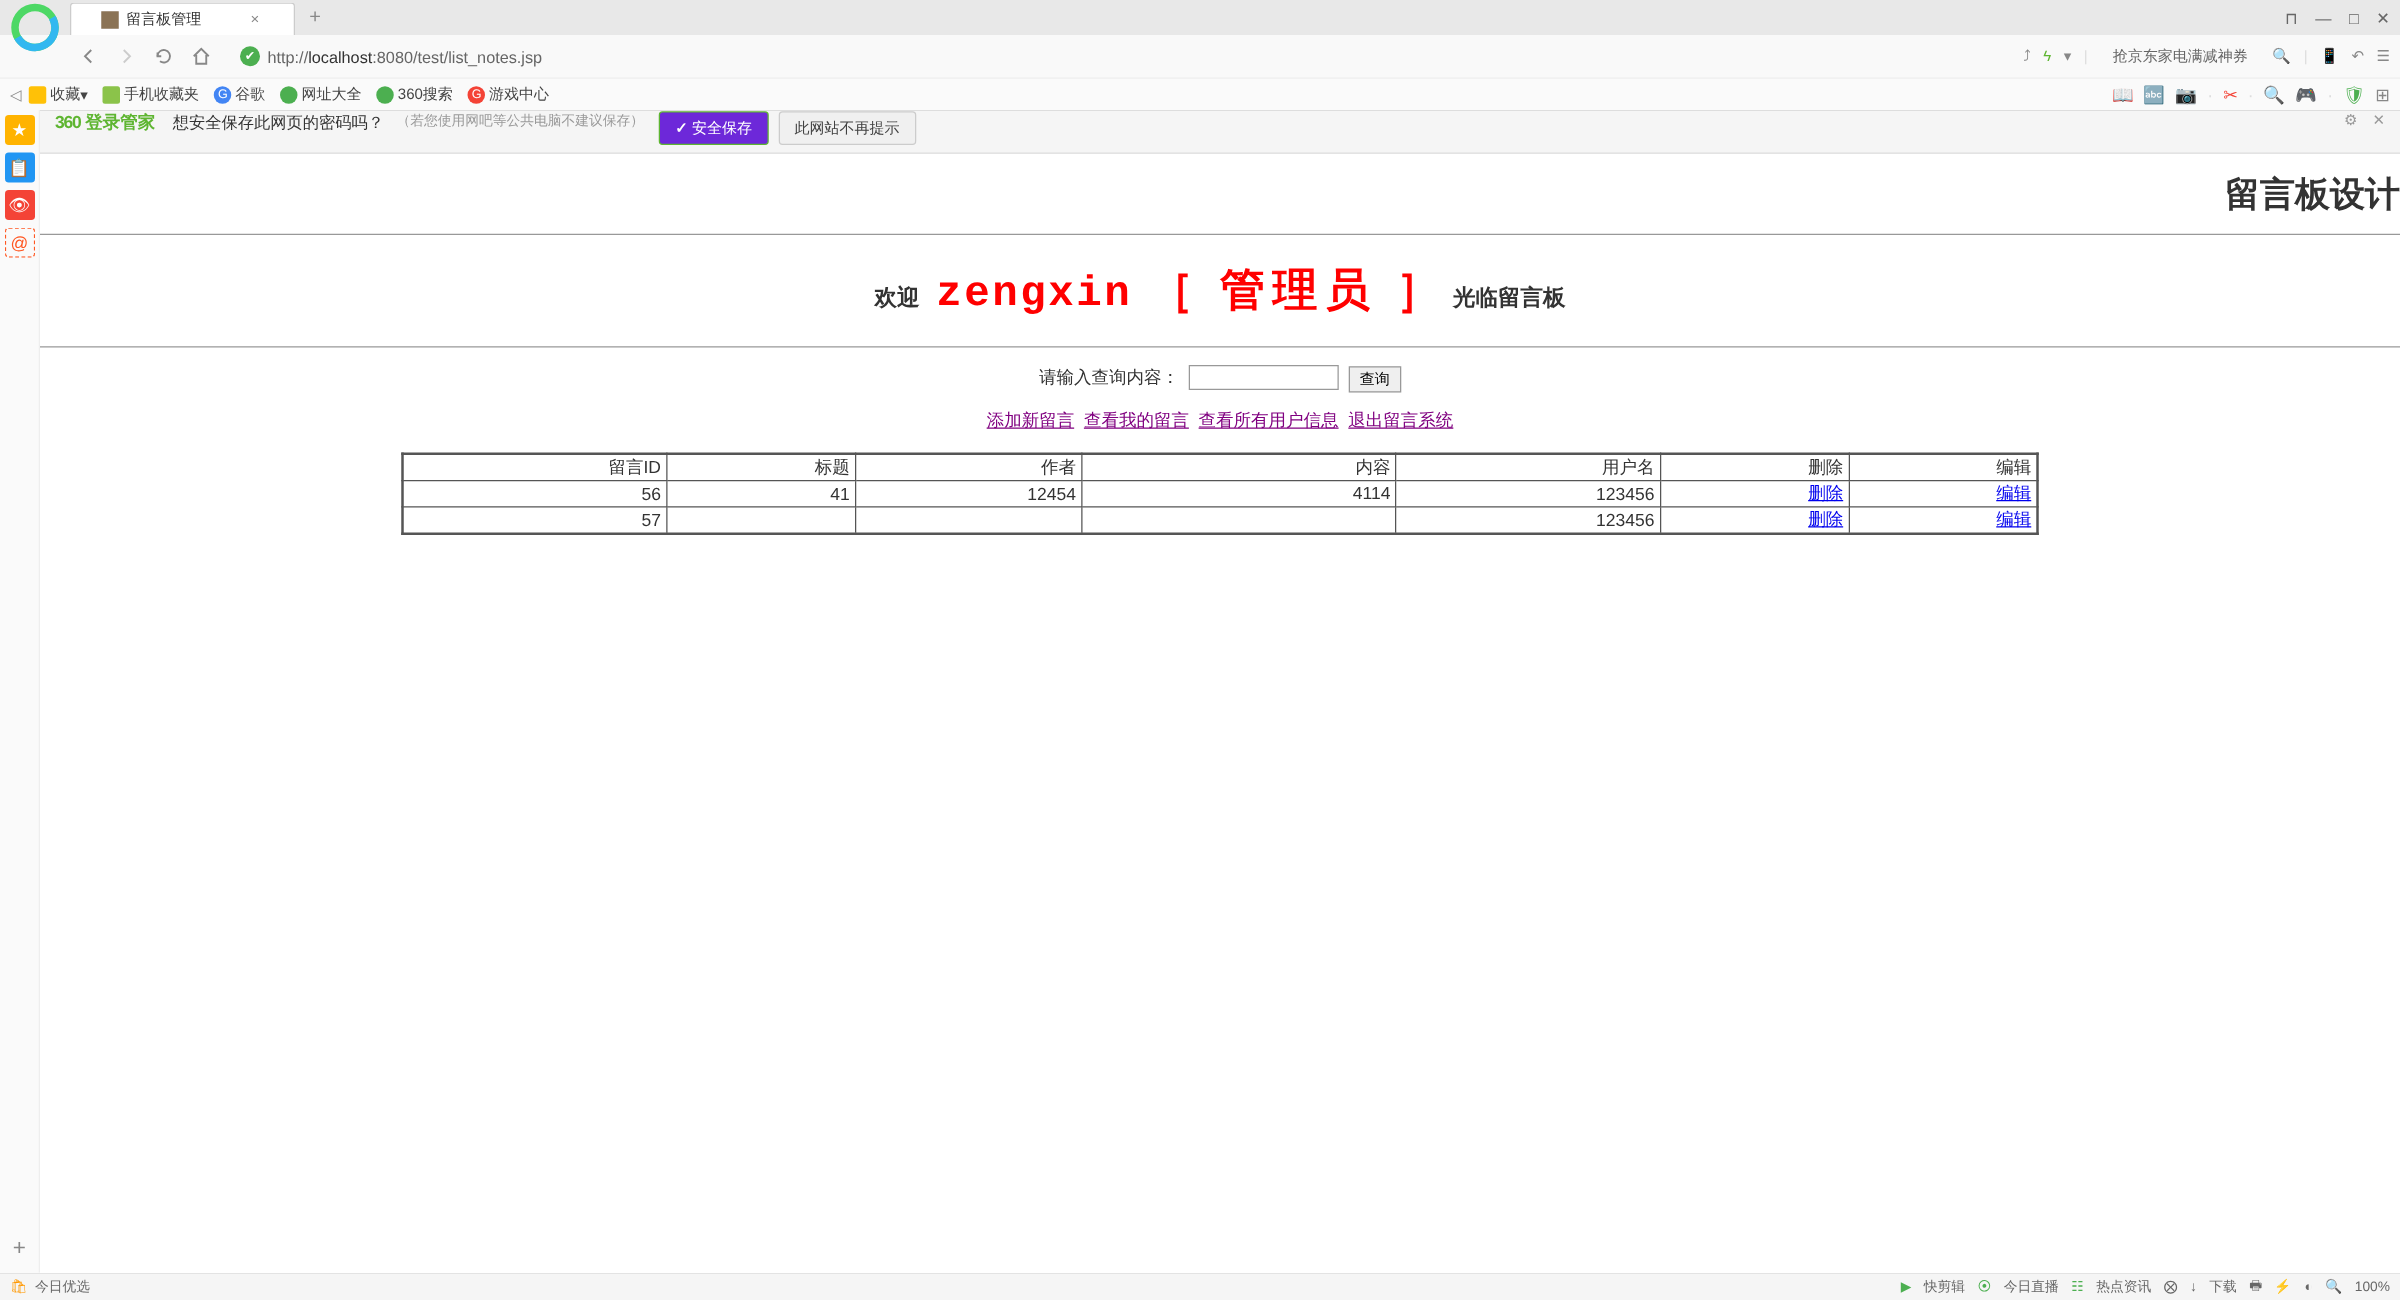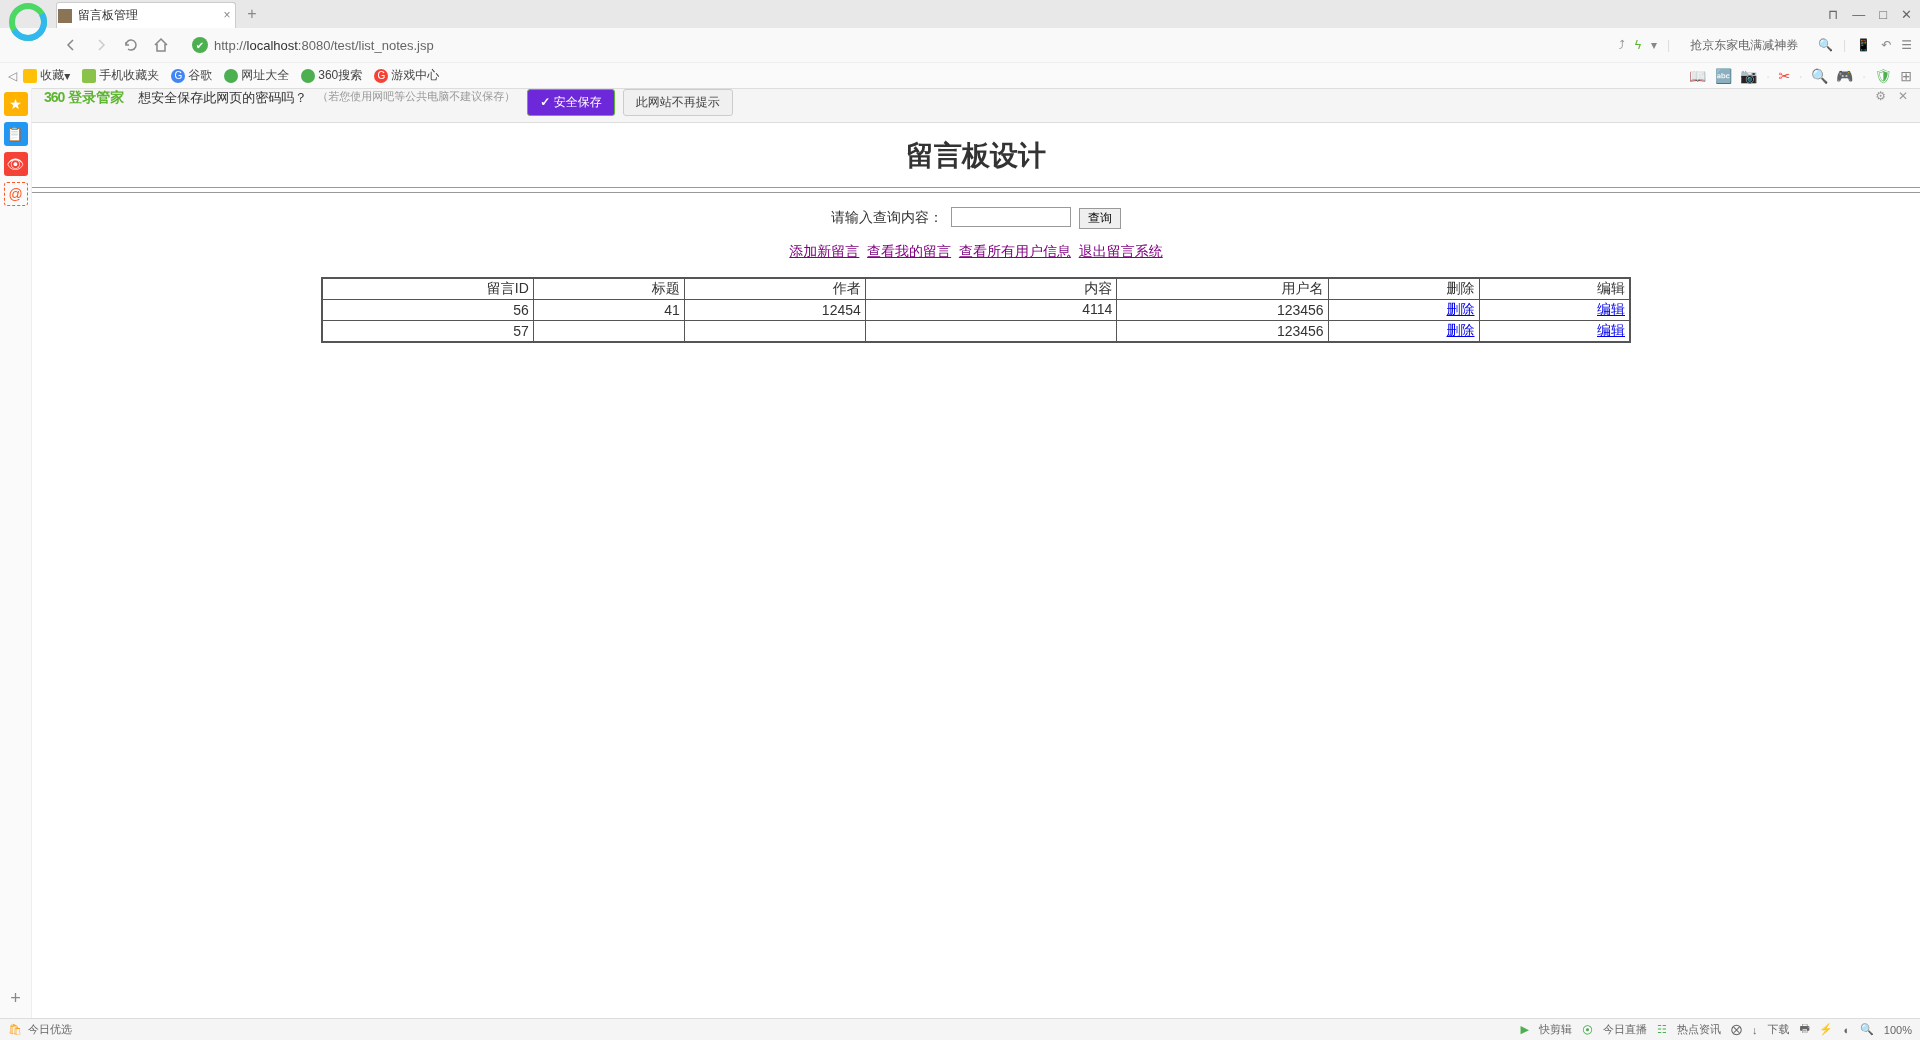--- a/index.html
+++ b/index.html
@@ -1,21 +1,21 @@
 <!DOCTYPE html>
 <html><head>
 <meta charset="utf-8">
 <style>
 *{box-sizing:border-box;margin:0;padding:0}
 body{font-family:"Microsoft YaHei",SimSun,Arial,sans-serif;font-size:12px;color:#333;background:#fff;overflow:hidden}
 .browser-chrome{background:#f5f5f5;border-bottom:1px solid #ddd}
 .tab-bar{display:flex;align-items:center;height:28px;background:#e8e8e8;padding-left:56px;position:relative}
 .browser-logo{position:absolute;left:8px;top:2px;width:40px;height:40px;z-index:10}
 .browser-logo svg{width:40px;height:40px}
-.tab{display:flex;align-items:center;background:#fff;border:1px solid #ccc;border-bottom:none;height:26px;padding:0 1px;margin-top:2px;border-radius:3px 3px 0 0;min-width:180px}
+.tab{display:flex;align-items:center;background:#fff;border:1px solid #ccc;border-bottom:none;height:26px;padding:0 24px;margin-top:2px;border-radius:3px 3px 0 0;min-width:180px}
 .tab-icon{width:14px;height:14px;margin-right:6px;background:#8b7355;display:inline-block}
 .tab-title{flex:1;font-size:12px;color:#333}
 .tab-close{width:14px;height:14px;color:#888;cursor:pointer;text-align:center;line-height:12px}
 .new-tab{width:24px;height:24px;color:#888;cursor:pointer;text-align:center;line-height:24px;font-size:16px;margin-left:4px}
 .window-controls{position:absolute;right:8px;display:flex;gap:14px;color:#666}
 .window-controls span{cursor:pointer;font-size:13px}
 .nav-bar{display:flex;align-items:center;height:34px;padding:0 8px 0 56px;background:#f9f9f9}
 .nav-btn{width:22px;height:22px;margin:0 4px;color:#888;cursor:pointer;display:flex;align-items:center;justify-content:center}
 .url-bar{flex:1;display:flex;align-items:center;height:26px;margin:0 8px;padding:0 8px}
 .url-shield{width:16px;height:16px;background:#4caf50;border-radius:50%;margin-right:6px;display:flex;align-items:center;justify-content:center;color:#fff;font-size:10px}
@@ -38,21 +38,21 @@
 .pwd-logo b{letter-spacing:-1px}
 .pwd-q{font-size:13px;color:#333;margin-right:10px}
 .pwd-hint{font-size:11px;color:#999;margin-right:12px}
 .pwd-btn{padding:4px 12px;border-radius:3px;cursor:pointer;font-size:12px;margin-right:8px;border:1px solid #ccc}
 .pwd-save{background:#6d28d9;color:#fff;border-color:#5eb531}
 .pwd-save::before{content:"✓ ";font-weight:bold}
 .pwd-no{background:#f0f0f0;color:#404040}
 .pwd-right{margin-left:auto;display:flex;gap:12px;color:#999}
 .pwd-right span{cursor:pointer}
 .content{margin-left:32px;padding:8px 0}
-.page-title{text-align:center;font-size:28px;font-family:SimSun,serif;font-weight:bold;margin:6px 0 12px}
+.page-title{text-align:right;font-size:28px;font-family:SimSun,serif;font-weight:bold;margin:6px 0 12px}
 hr{border:none;border-top:1px solid #999;margin:4px 0}
 .welcome-line{text-align:center;margin:20px 0}
 .welcome-label{font-size:18px;font-family:SimSun,serif;font-weight:bold}
 .welcome-user{font-size:34px;font-family:"Courier New",SimSun,serif;color:#ff0000;font-weight:bold;letter-spacing:2px;margin:0 10px}
 .welcome-role{font-size:36px;font-family:SimSun,serif;color:#ff0000;font-weight:bold;letter-spacing:6px}
 .sub-title{text-align:center;font-size:16px;font-family:SimSun,serif;font-weight:bold;margin:16px 0}
 .search-row{text-align:center;margin:14px 0;font-size:14px}
 .search-row input[type=text]{width:120px;height:20px;border:1px solid #999;margin:0 4px}
 .search-row button{padding:1px 8px;border:1px solid #999;background:#efefef;cursor:pointer;font-size:12px}
 .links-row{text-align:center;font-size:14px;margin:10px 0 16px}
@@ -193,20 +193,26 @@
   <span class="pwd-btn pwd-no">此网站不再提示</span>
   <div class="pwd-right">
     <span>⚙</span>
     <span>✕</span>
   </div>
 </div>
 
 <div class="content">
   <div class="page-title">留言板设计</div>
   <hr>
+  <div class="welcome-line">
+    <span class="welcome-label">欢迎</span>
+    <span class="welcome-user">zengxin</span>
+    <span class="welcome-role">［ 管理员 ］</span>
+    <span class="welcome-label">光临留言板</span>
+  </div>
   <hr>
   <div class="search-row">
     <span>请输入查询内容：</span>
     <input type="text" style="">
     <button>查询</button>
   </div>
   <div class="links-row">
     <a>添加新留言</a>&nbsp;
     <a>查看我的留言</a>&nbsp;
     <a>查看所有用户信息</a>&nbsp;

